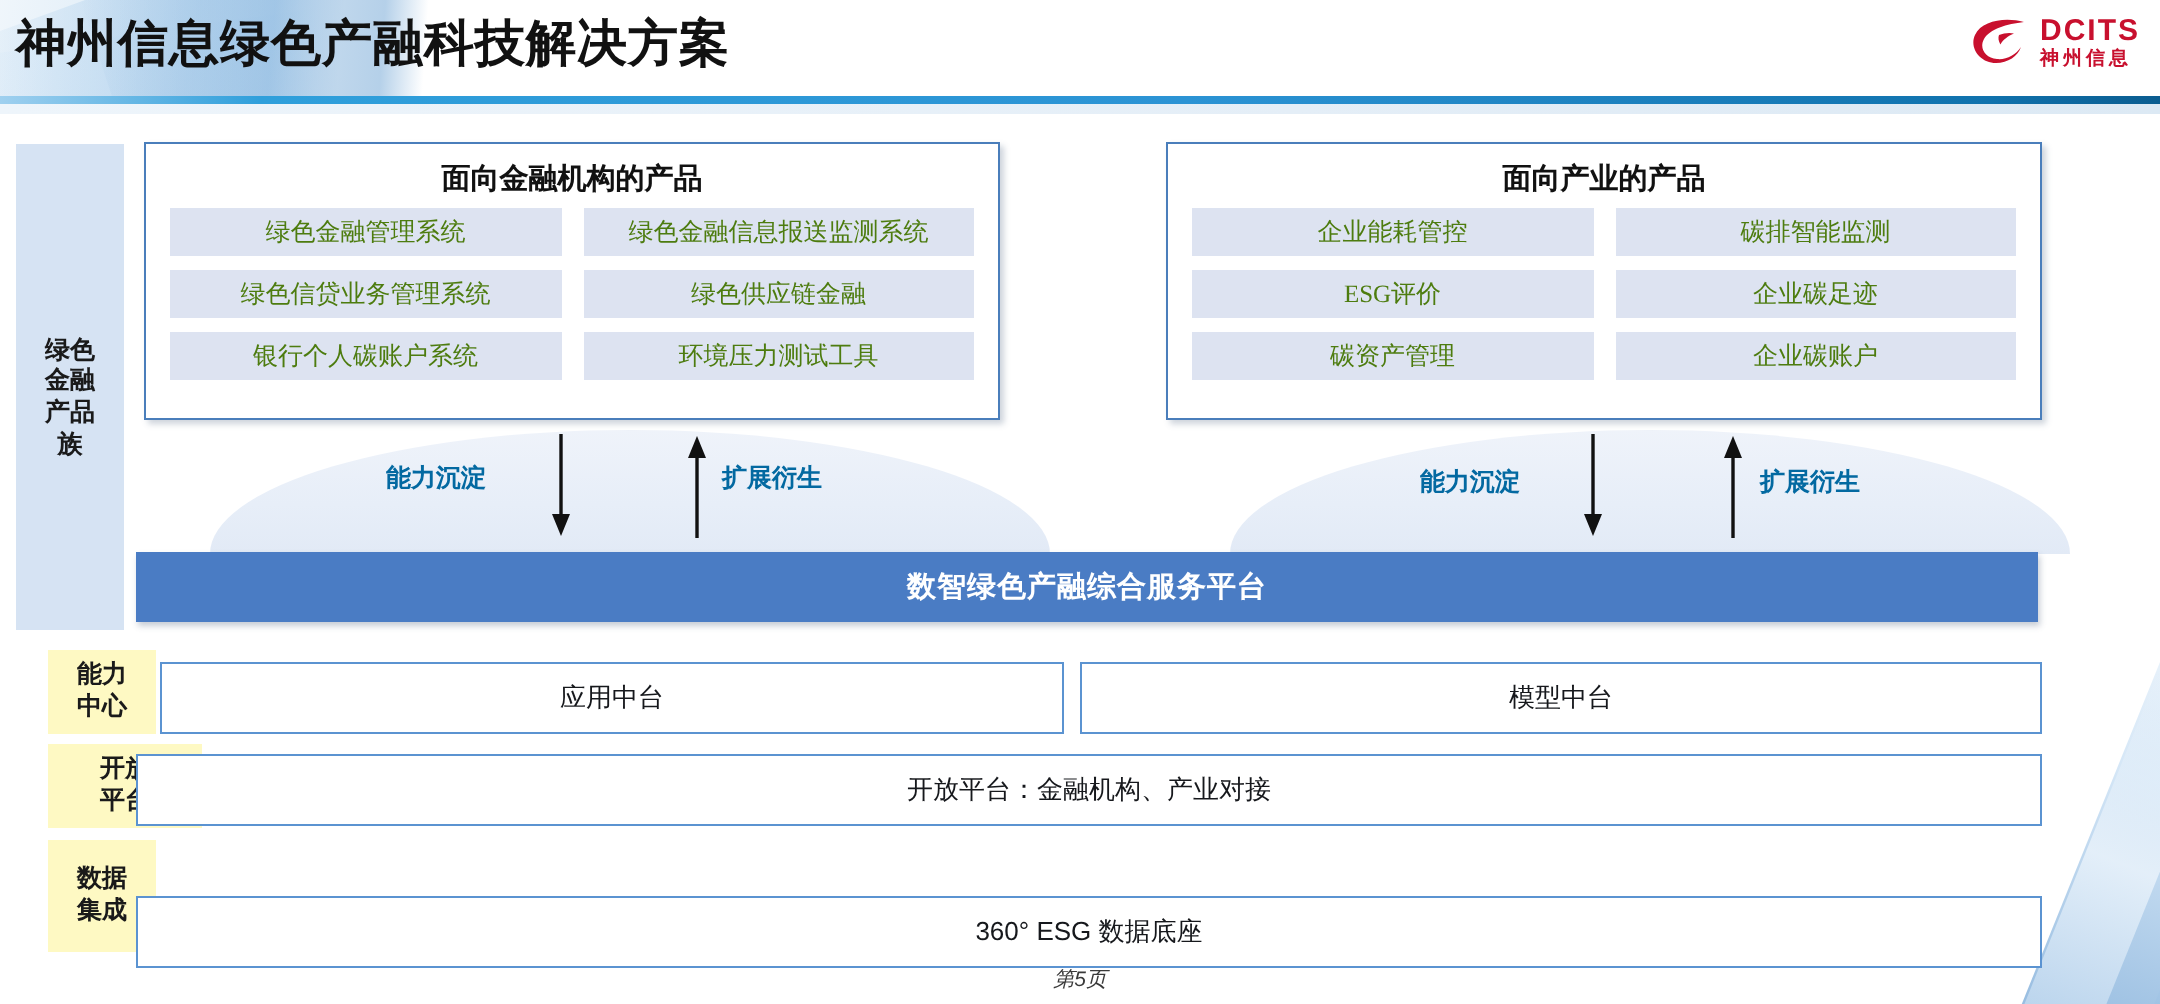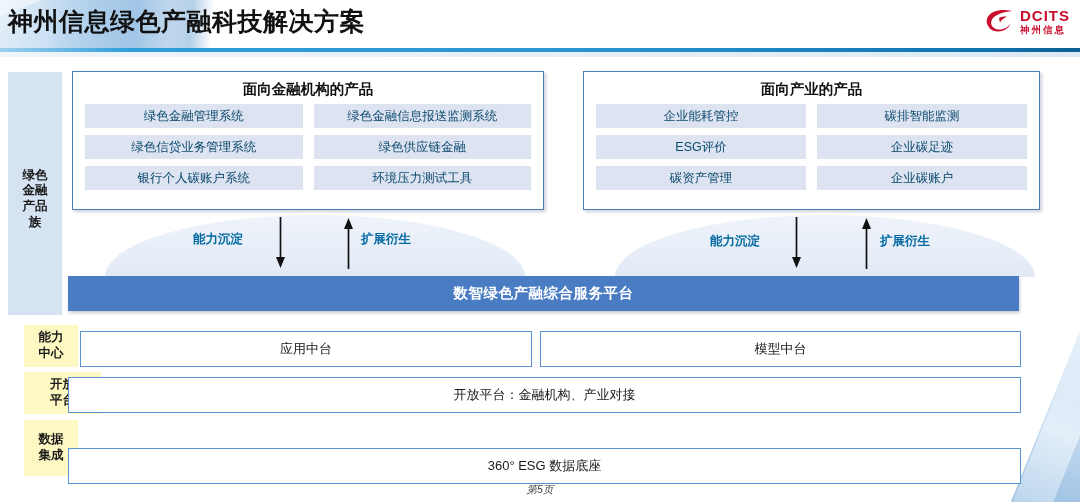--- a/index.html
+++ b/index.html
@@ -71,21 +71,21 @@
   .side-orange{background:#fef9c3;margin-left:16px;}
 
   
   .panel{position:absolute;border:1.6px solid #4a7ebb;background:#fff;
     box-shadow:2px 2px 3px rgba(80,100,130,.28);}
   .panel-title{position:absolute;left:0;right:0;top:8px;text-align:center;
     font-size:14.5px;font-weight:bold;color:#111;}
   .panel-grid{position:absolute;left:12px;right:12px;top:32px;
     display:grid;grid-template-columns:1fr 1fr;gap:7px 11px;}
   .chip{background:#dde3f1;height:24px;display:flex;align-items:center;justify-content:center;
-    font-size:12.5px;color:#0c4a6e;white-space:nowrap;}
+    font-size:12.5px;color:#4d7c0f;white-space:nowrap;font-family:Liberation Serif, serif;}
 
   
   .arrow-lbl{position:absolute;font-size:12.5px;font-weight:bold;color:#0369a1;white-space:nowrap;}
   .arrow{position:absolute;width:11px;}
   .arrow svg{display:block;}
 
   
   .plat{position:absolute;background:#4a7cc4;display:flex;align-items:center;justify-content:center;
     box-shadow:1px 2px 3px rgba(70,90,120,.3);}
   .plat span{color:#fff;font-size:14.5px;font-weight:bold;letter-spacing:.5px;}
@@ -151,33 +151,33 @@
   </div>
   <div class="side side-orange" style="left:8px;top:372px;width:77px;height:42px;">
     <span style="white-space:pre-line;">开放
 平台</span>
   </div>
   <div class="side side-orange" style="left:8px;top:420px;width:54px;height:56px;">
     <span style="white-space:pre-line;">数据
 集成</span>
   </div>
 
-  <div class="panel" style="left:72px;top:71px;width:426px;height:137px;padding-left:44px;">
+  <div class="panel" style="left:72px;top:71px;width:426px;height:137px;">
     <div class="panel-title">面向金融机构的产品</div>
     <div class="panel-grid">
       <div class="chip">绿色金融管理系统</div>
       <div class="chip">绿色金融信息报送监测系统</div>
       <div class="chip">绿色信贷业务管理系统</div>
       <div class="chip">绿色供应链金融</div>
       <div class="chip">银行个人碳账户系统</div>
       <div class="chip">环境压力测试工具</div>
     </div>
   </div>
 
-  <div class="panel" style="left:583px;top:71px;width:436px;height:137px;padding-left:19px;">
+  <div class="panel" style="left:583px;top:71px;width:436px;height:137px;">
     <div class="panel-title">面向产业的产品</div>
     <div class="panel-grid">
       <div class="chip">企业能耗管控</div>
       <div class="chip">碳排智能监测</div>
       <div class="chip">ESG评价</div>
       <div class="chip">企业碳足迹</div>
       <div class="chip">碳资产管理</div>
       <div class="chip">企业碳账户</div>
     </div>
   </div>

